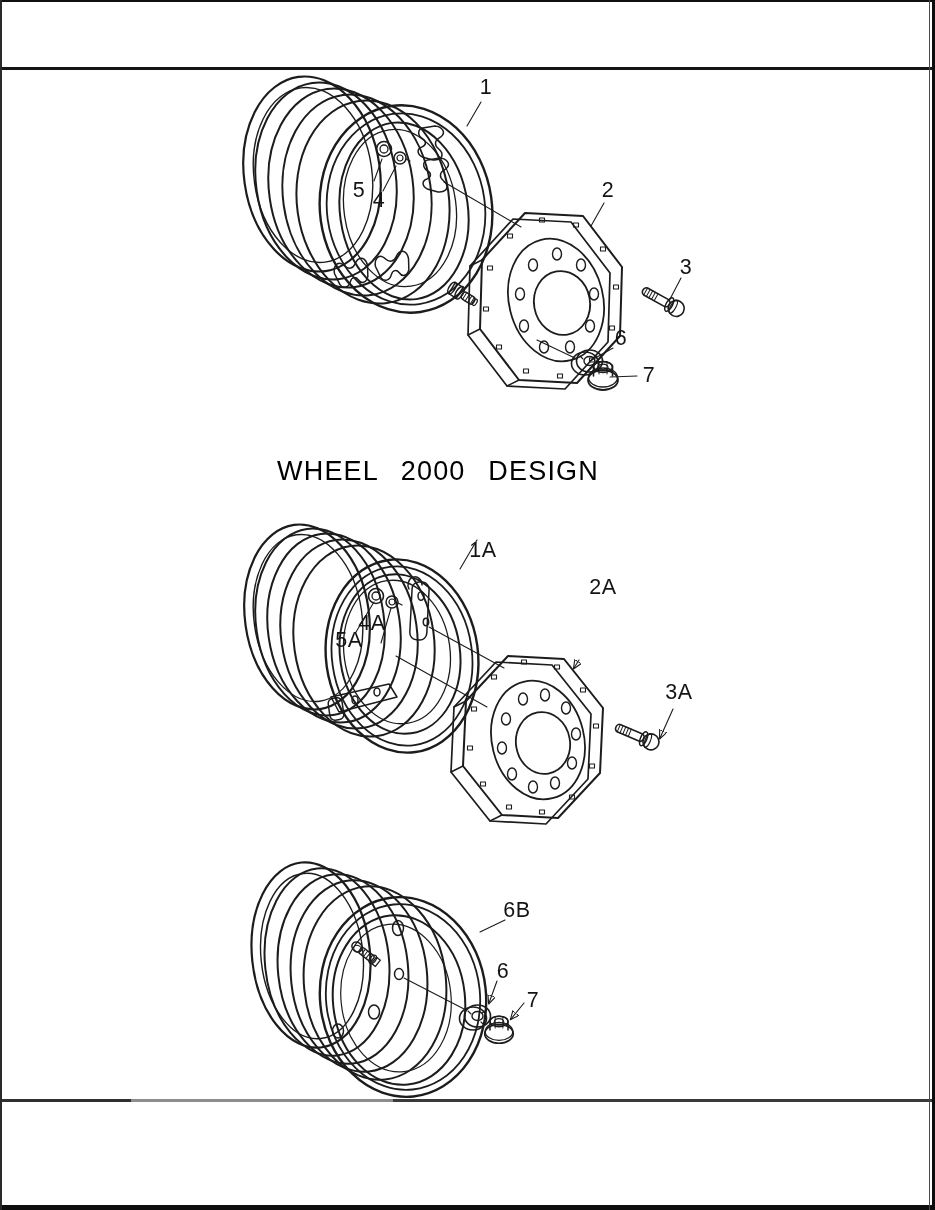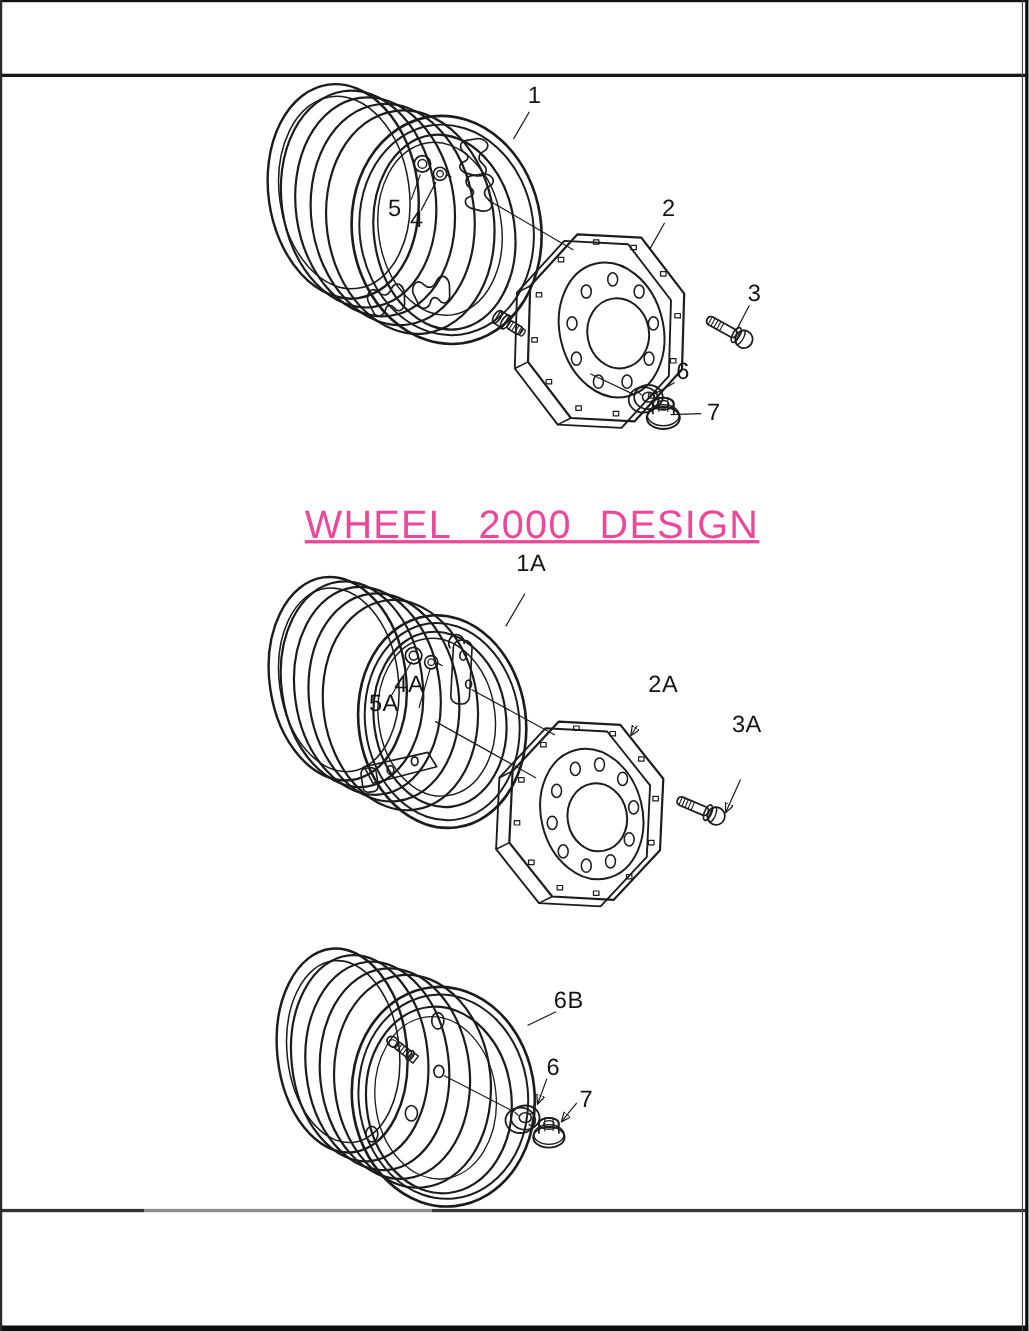--- a/index.html
+++ b/index.html
@@ -17,22 +17,22 @@
   .rule-top{position:absolute;left:0;top:67px;width:100%;height:2.5px;background:#161616;}
   .rule-bottom{position:absolute;left:0;top:1099px;width:100%;height:3px;
     background:linear-gradient(90deg,#303030 0 14%,#8d8d8d 14% 42%,#3a3a3a 42% 100%);}
   
   svg.art{position:absolute;left:0;top:0;}
   svg.art *{stroke:#1c1c1c;fill:none;stroke-linecap:round;stroke-linejoin:round;}
   .w{fill:#ffffff;}
   .ld{stroke:#2b2b2b;stroke-width:1.1;}
   
   .title{
-    position:absolute;left:277px;top:456px;font-size:36px;color:#ec4899;
-    letter-spacing:1.2px;word-spacing:14px;white-space:nowrap;text-decoration:underline;
+    position:absolute;left:277px;top:456px;font-size:27px;color:#000000;
+    letter-spacing:1.2px;word-spacing:14px;white-space:nowrap;
   }
   .callout{
     position:absolute;transform:translate(-50%,-50%);
     font-size:21.5px;color:#141414;letter-spacing:.5px;white-space:nowrap;
   }
 </style>
 </head>
 <body>
 
 <div class="page">
@@ -268,23 +268,23 @@
   <div class="title">WHEEL 2000 DESIGN</div>
 
   <span class="callout" style="left:486px;top:87px">1</span>
   <span class="callout" style="left:608px;top:190px">2</span>
   <span class="callout" style="left:686px;top:267px">3</span>
   <span class="callout" style="left:379px;top:200px">4</span>
   <span class="callout" style="left:359px;top:190px">5</span>
   <span class="callout" style="left:621px;top:338px">6</span>
   <span class="callout" style="left:649px;top:375px">7</span>
 
-  <span class="callout" style="left:483px;top:513px">1A</span>
-  <span class="callout" style="left:603px;top:623px">2A</span>
-  <span class="callout" style="left:679px;top:659px">3A</span>
+  <span class="callout" style="left:483px;top:550px">1A</span>
+  <span class="callout" style="left:603px;top:587px">2A</span>
+  <span class="callout" style="left:679px;top:692px">3A</span>
   <span class="callout" style="left:372px;top:623px">4A</span>
   <span class="callout" style="left:349px;top:640px">5A</span>
 
   <span class="callout" style="left:517px;top:910px">6B</span>
   <span class="callout" style="left:503px;top:971px">6</span>
   <span class="callout" style="left:533px;top:1000px">7</span>
 
   <div class="rule-top"></div>
   <div class="rule-bottom"></div>
   <div class="edge-top"></div>

